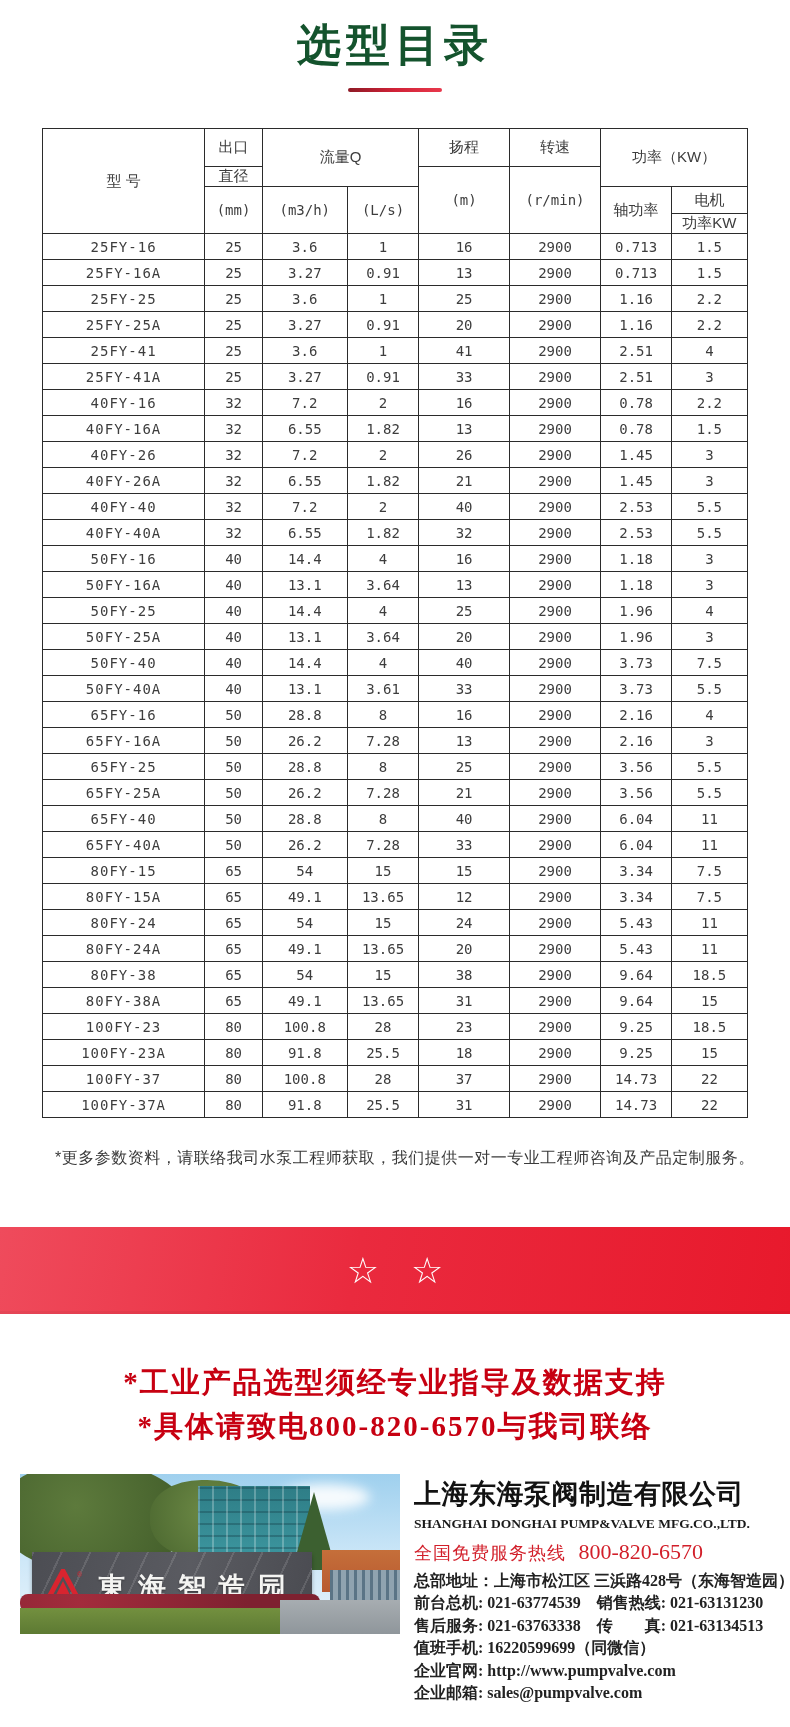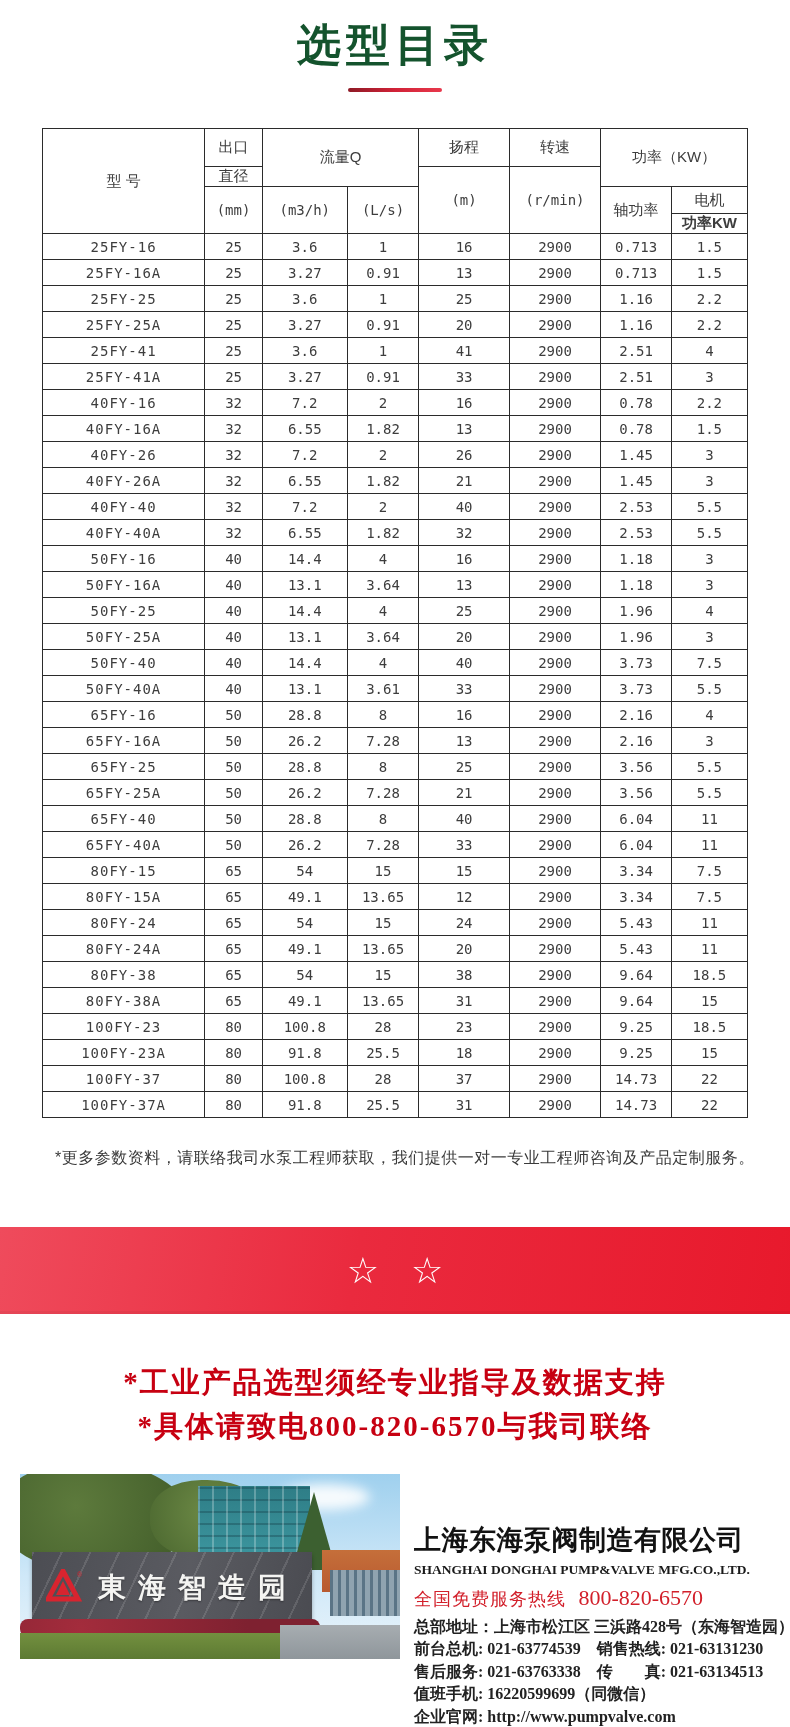--- a/index.html
+++ b/index.html
@@ -27,21 +27,21 @@
   .spec-table th, .spec-table td {
     border:1px solid #2b2b2b; text-align:center; vertical-align:middle;
     font-weight:normal; color:#3d3d3d; overflow:hidden; white-space:nowrap;
   }
   .spec-table th { font-size:15px; }
   .spec-table td { font-size:14px; height:26px; font-family:"DejaVu Sans Mono", monospace; }
   .spec-table td:first-child { letter-spacing:1px; }
   tr.hr1 th { height:38px; }
   tr.hr2 th { height:18px; }
   tr.hr3 th { height:27px; }
-  tr.hr4 th { height:15px;font-weight:bold; }
+  tr.hr4 th { height:15px; }
   th.unit { font-family:"DejaVu Sans Mono", monospace; font-size:14px; }
 
   
   .note {
     margin:30px 0 0 55px; font-size:16px; color:#3a3a3a; letter-spacing:0.5px;
   }
 
   
   .banner {
     margin-top:58px; width:790px; height:87px;
@@ -60,21 +60,21 @@
   .notice-line {
     font-family:"Liberation Serif", serif; font-weight:bold;
     color:#c70011; font-size:29px; line-height:44px; letter-spacing:2px;
   }
 
   
   .footer { margin-top:26px; display:flex; padding:0 14px 0 20px; }
 
   
   .photo {
-    position:relative; width:380px; height:185px; overflow:hidden; flex:none;
+    position:relative; width:380px; height:160px; overflow:hidden; flex:none;
     background:linear-gradient(#9fd0ee 0%,#cfe8f8 55%,#e9f4fb 100%);
   }
   .cloud { position:absolute; background:#ffffff; border-radius:50%; filter:blur(6px); opacity:0.9; }
   .c1 { width:90px; height:26px; right:30px; top:10px; }
   .c2 { width:60px; height:18px; right:90px; top:30px; }
   .tree { position:absolute; border-radius:45% 55% 50% 50%; }
   .tree-left  { left:-20px; top:-12px; width:190px; height:110px; background:radial-gradient(circle at 40% 40%, #5d7a3c, #3f5a28); }
   .tree-mid   { left:130px; top:6px; width:120px; height:80px; background:radial-gradient(circle at 50% 40%, #6d8a46, #49652e); }
   .glass-building {
     position:absolute; left:178px; top:12px; width:112px; height:75px; background:
@@ -106,21 +106,21 @@
   }
   .flowers {
     position:absolute; left:0; bottom:22px; width:300px; height:18px; border-radius:8px;
     background:radial-gradient(circle at 20% 50%, #a32c3c, #7e2130 70%);
   }
   .grass { position:absolute; left:0; bottom:0; width:100%; height:26px; background:linear-gradient(#73903f,#5d7a33); }
   .pavement { position:absolute; right:0; bottom:0; width:120px; height:34px; background:linear-gradient(#a7adb1,#8f969b); }
 
   
   .company { margin-left:14px; padding-top:2px; width:372px; }
-  .company-name-cn { font-size:27px; font-weight:bold; color:#121212; letter-spacing:0.5px; white-space:nowrap;margin-top:46px; }
+  .company-name-cn { font-size:27px; font-weight:bold; color:#121212; letter-spacing:0.5px; white-space:nowrap; }
   .company-name-en {
     font-family:"Liberation Serif", serif; font-weight:bold; font-size:13.5px;
     color:#1a1a1a; margin-top:4px; white-space:nowrap;
   }
   .hotline { margin-top:7px; color:#d21f2a; font-weight:normal; white-space:nowrap; }
   .hotline-label { font-size:18px; letter-spacing:1px; }
   .hotline-number { font-size:22px; font-family:"Liberation Serif", serif; margin-left:8px; }
   .contacts { margin-top:5px; }
   .contacts div {
     font-family:"Liberation Serif", serif; font-weight:bold; font-size:16px;

